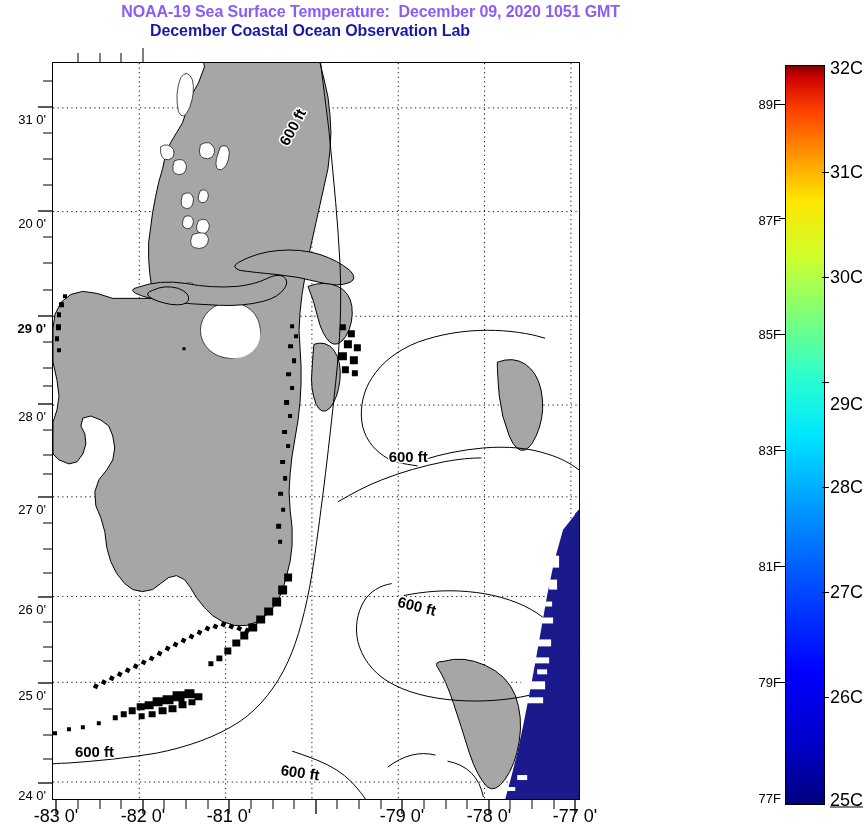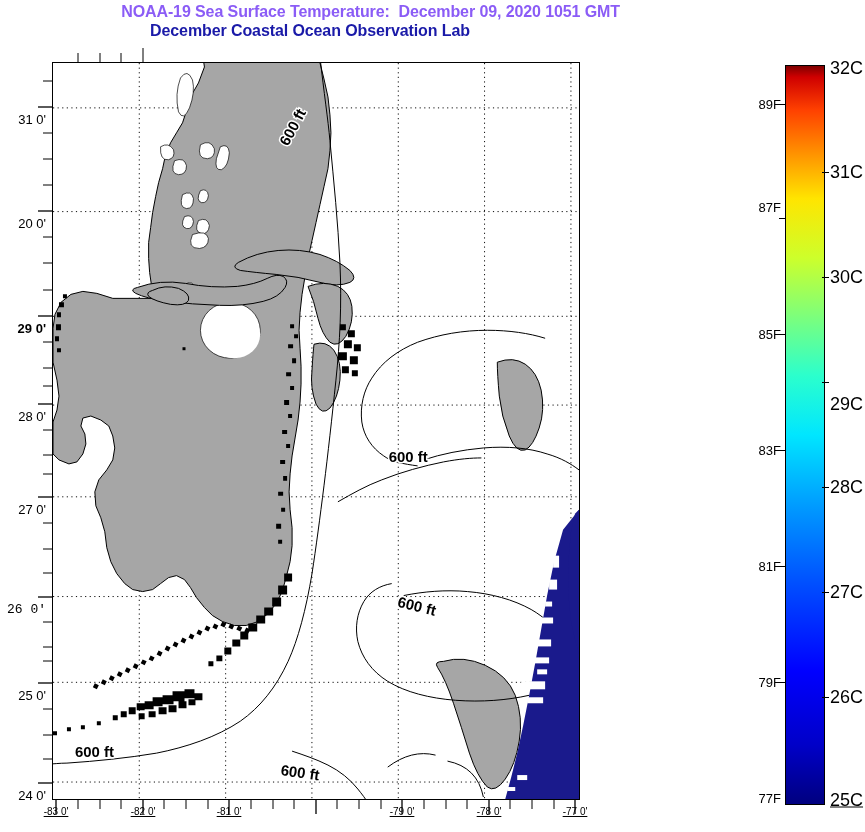--- a/index.html
+++ b/index.html
@@ -62,25 +62,24 @@
     position: absolute;
     left: 0; top: 0;
     width: 46px;
     height: 688px;
     margin-top: 12px;
   }
   .xtick-label {
     position: absolute;
     top: 0;
     text-align: right;
-    font-size: 10px;
+    font-size: 18px;
     color: #000;
     white-space: nowrap;
     transform: translateX(-50%);
-    text-decoration: underline;
   }
   #xlabels {
     position: absolute;
     left: 0; top: 806px;
     width: 865px; height: 26px;
   }
 
   
   #colorbar-wrap {
     position: absolute;
@@ -428,41 +427,41 @@
       <line x1="143" y1="48" x2="143" y2="62"></line>
   </g>
 </svg>
 
 <div id="ylabels">
     <div class="ytick-label" style="top: 107px;">31 0'</div>
     <div class="ytick-label" style="top: 211px;">20 0'</div>
     <div class="ytick-label" style="top: 316px; font-weight: bold;">29 0'</div>
     <div class="ytick-label" style="top: 404px;">28 0'</div>
     <div class="ytick-label" style="top: 497px;">27 0'</div>
-    <div class="ytick-label" style="top: 597px; font-family: Liberation Mono, monospace;">26 0'</div>
+    <div class="ytick-label" style="top: 597px;">26 0'</div>
     <div class="ytick-label" style="top: 683px;">25 0'</div>
     <div class="ytick-label" style="top: 783px;">24 0'</div>
   </div>
 <div id="xlabels">
     <div class="xtick-label" style="left: 56px;">-83 0'</div>
     <div class="xtick-label" style="left: 143px;">-82 0'</div>
     <div class="xtick-label" style="left: 229px;">-81 0'</div>
     <div class="xtick-label" style="left: 316px; margin-top: 47px;">-80 0'</div>
     <div class="xtick-label" style="left: 402px;">-79 0'</div>
     <div class="xtick-label" style="left: 489px;">-78 0'</div>
     <div class="xtick-label" style="left: 575px;">-77 0'</div>
   </div>
 
 <div id="colorbar-wrap">
   <div id="colorbar-gradient" style="background: linear-gradient(rgb(127, 0, 0) 0%, rgb(207, 0, 0) 1.5%, rgb(255, 65, 0) 6%, rgb(255, 148, 0) 12%, rgb(255, 229, 0) 18%, rgb(205, 255, 43) 26%, rgb(124, 255, 124) 34%, rgb(43, 255, 205) 42%, rgb(0, 230, 255) 50%, rgb(0, 152, 255) 60%, rgb(0, 80, 255) 70%, rgb(0, 0, 255) 82%, rgb(0, 0, 200) 92%, rgb(0, 0, 127) 100%);"></div>
 </div>
 <div id="cb-labels">
     <div class="cb-f-label" style="top: 104px; margin-left: 12px;">89F</div>
     <div class="cb-tick-left" style="top: 104px;"></div>
-    <div class="cb-f-label" style="top: 207px;">87F</div>
+    <div class="cb-f-label" style="top: 220px;">87F</div>
     <div class="cb-tick-left" style="top: 218px;"></div>
     <div class="cb-f-label" style="top: 334px;">85F</div>
     <div class="cb-tick-left" style="top: 334px;"></div>
     <div class="cb-f-label" style="top: 450px;">83F</div>
     <div class="cb-tick-left" style="top: 450px;"></div>
     <div class="cb-f-label" style="top: 566px;">81F</div>
     <div class="cb-tick-left" style="top: 566px;"></div>
     <div class="cb-f-label" style="top: 682px;">79F</div>
     <div class="cb-tick-left" style="top: 682px;"></div>
     <div class="cb-f-label" style="top: 798px;">77F</div>

